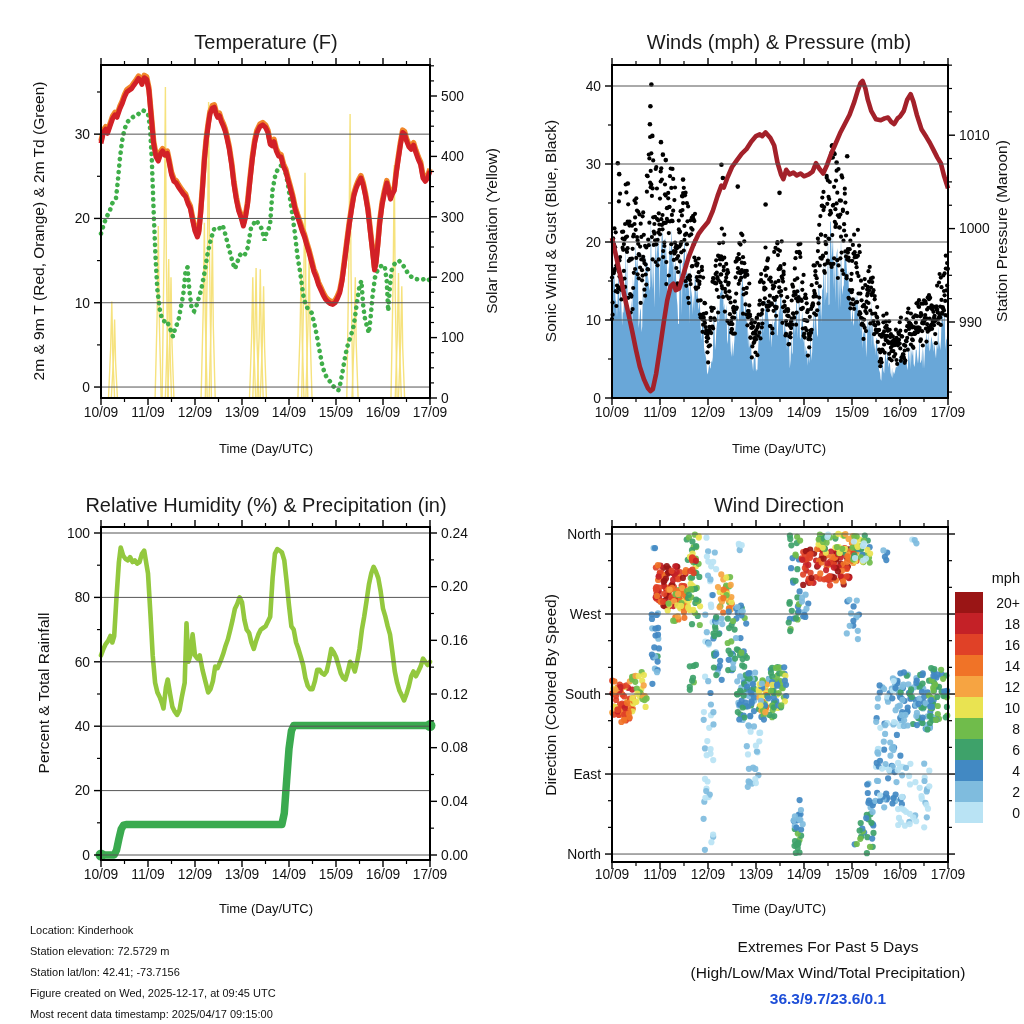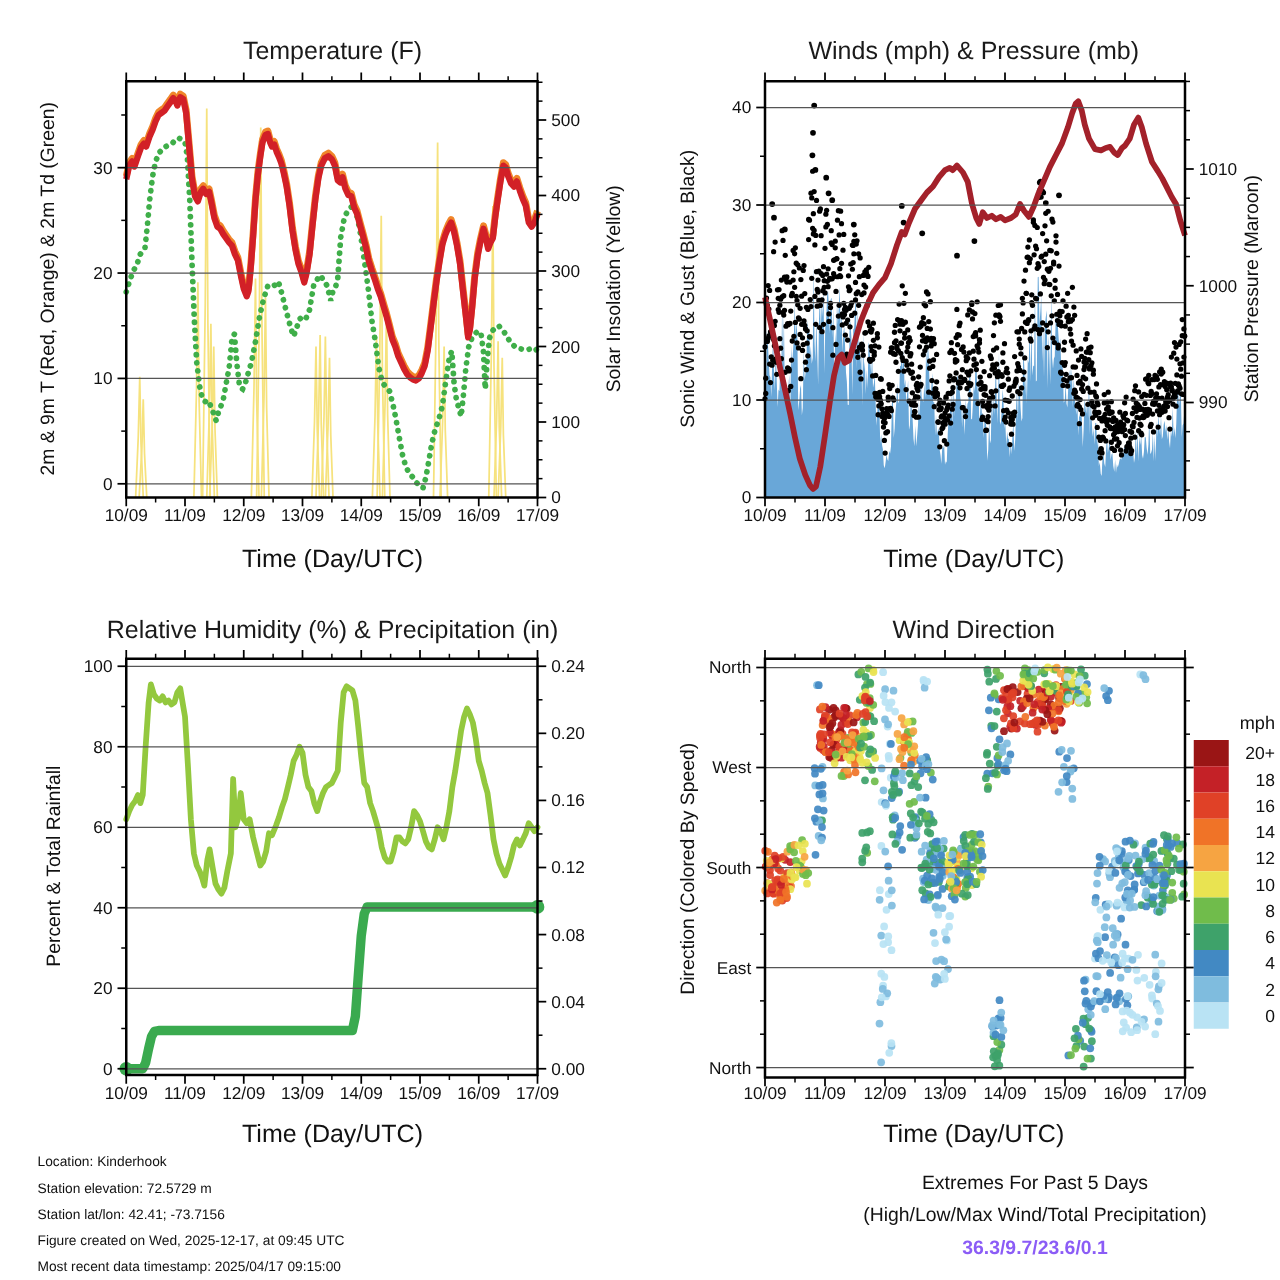--- a/index.html
+++ b/index.html
@@ -3,21 +3,21 @@
 <meta charset="utf-8">
 <style>
   html,body{margin:0;padding:0;background:#ffffff;}
   #stage{position:relative;width:1024px;height:1024px;background:#ffffff;overflow:hidden;
          font-family:"Liberation Sans",sans-serif;color:#111;}
   .abs{position:absolute;white-space:nowrap;}
   .ctr{transform:translate(-50%,-50%);}
   .rot{transform:translate(-50%,-50%) rotate(-90deg);}
   .chart-title{font-size:20px;color:#1a1a1a;}
   .ax-label{font-size:15.5px;color:#111;}
-  .x-label{font-size:20px;color:#111;}
+  .x-label{font-size:13px;color:#111;}
   .footer-left{font-size:11px;line-height:21px;color:#111;}
   .footer-right{font-size:15.5px;line-height:26px;text-align:center;color:#111;}
   .extremes-values{font-weight:bold;}
   svg{position:absolute;left:0;top:0;}
 </style>
 </head>
 <body>
 
 <div id="stage">
 
@@ -2772,16 +2772,16 @@
     <div>Location: Kinderhook</div>
     <div>Station elevation: 72.5729 m</div>
     <div>Station lat/lon: 42.41; -73.7156</div>
     <div>Figure created on Wed, 2025-12-17, at 09:45 UTC</div>
     <div>Most recent data timestamp: 2025/04/17 09:15:00</div>
   </div>
 
   <div class="abs footer-right" style="left:828px;top:934px;transform:translate(-50%,0);">
     <div>Extremes For Past 5 Days</div>
     <div>(High/Low/Max Wind/Total Precipitation)</div>
-    <div class="extremes-values" style="color: #8b5cf6;">36.3/9.7/23.6/0.1</div>
+    <div class="extremes-values" style="color: #1d4ed8;">36.3/9.7/23.6/0.1</div>
   </div>
 
 </div>
 
 </body></html>

